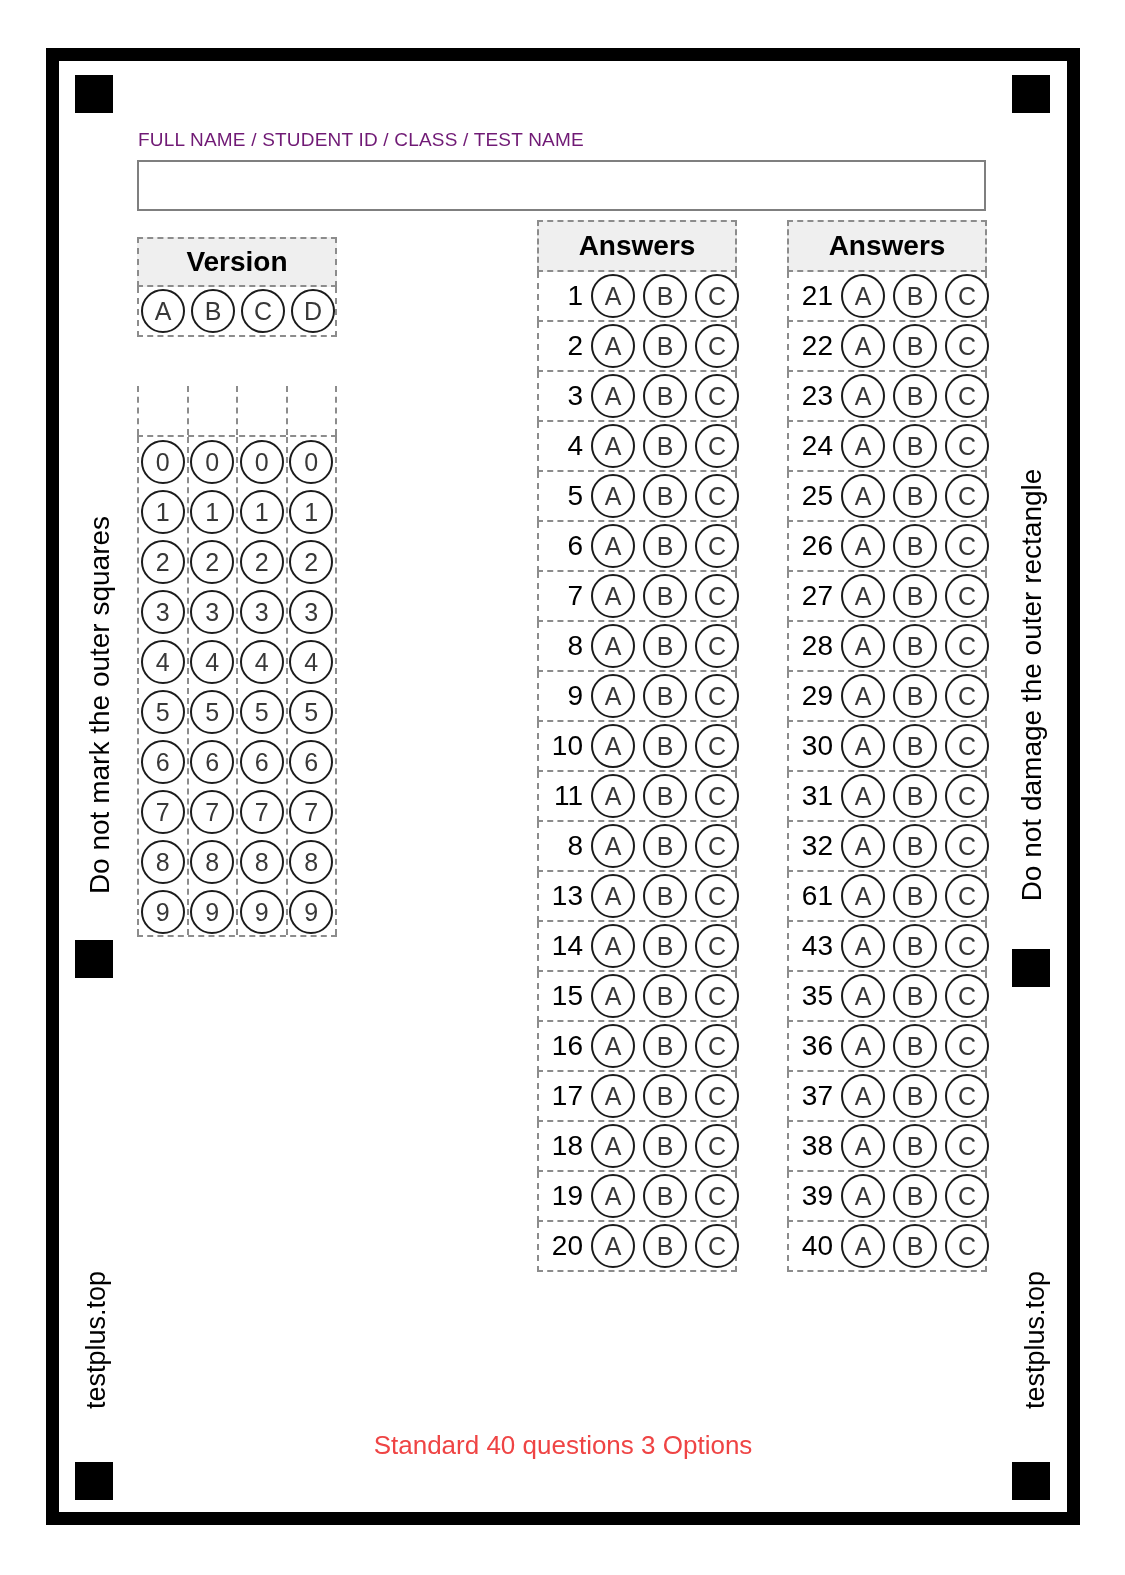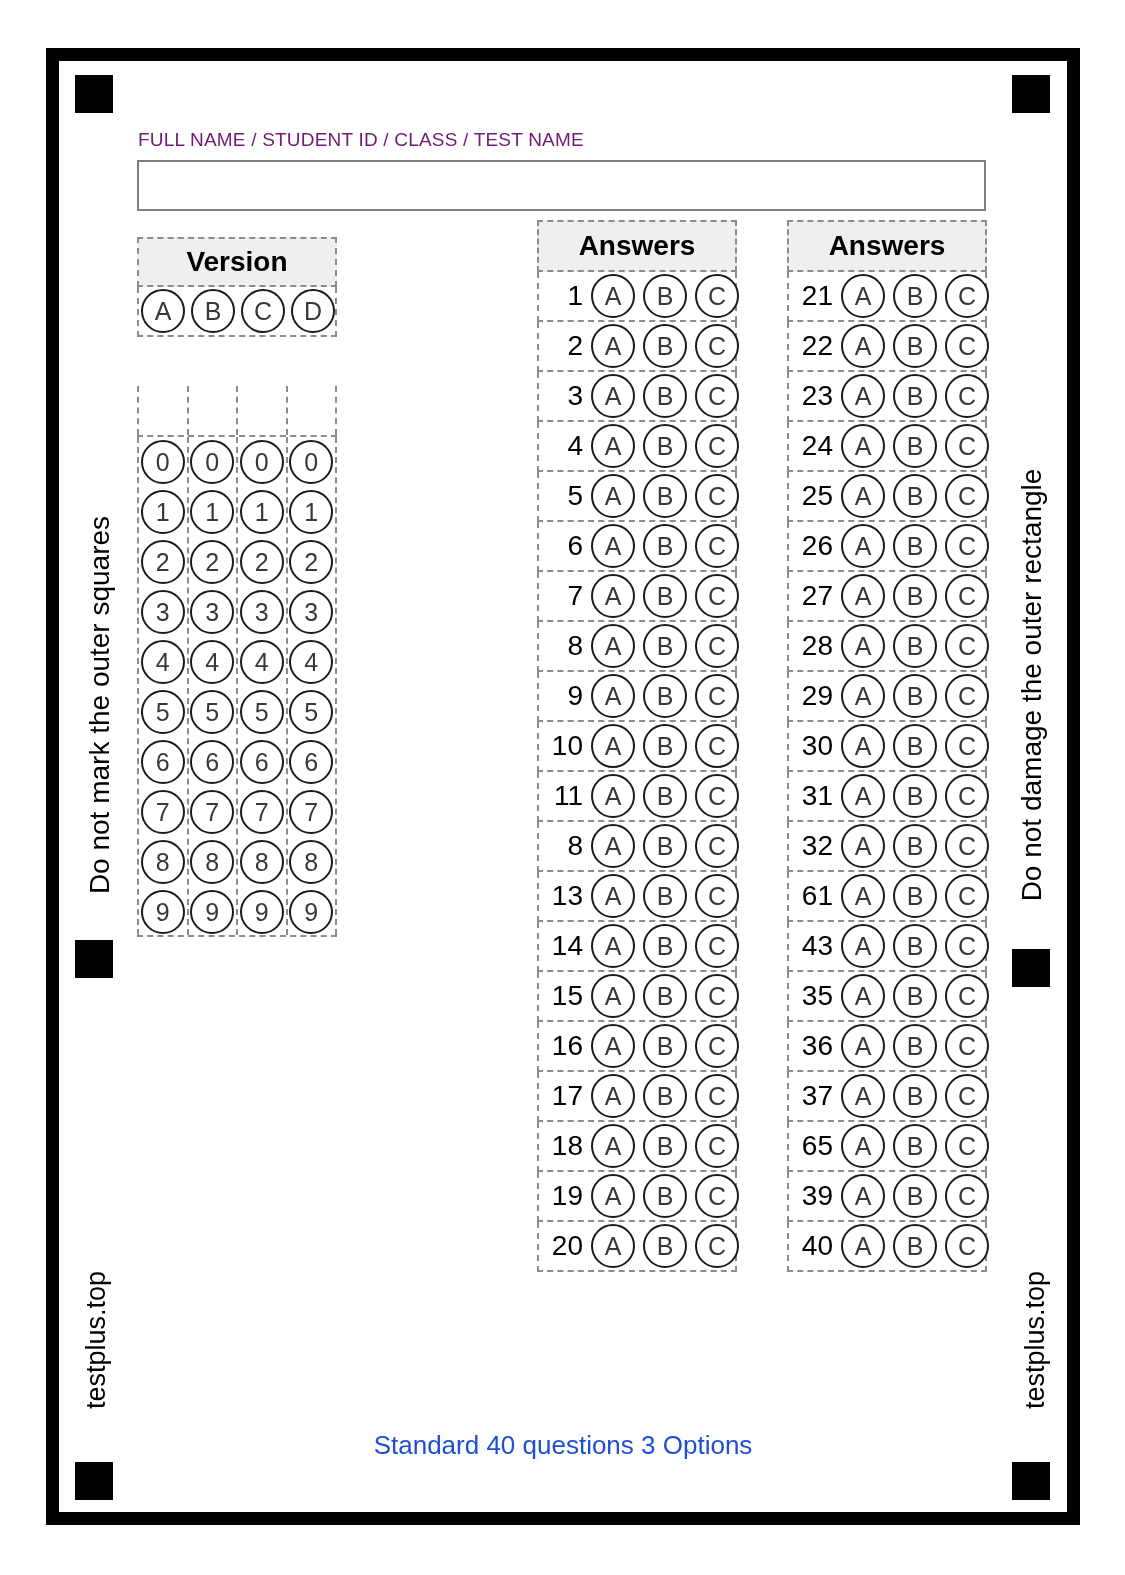--- a/index.html
+++ b/index.html
@@ -80,21 +80,21 @@
     position:absolute; white-space:nowrap; font-size:28px; color:#000;
     transform:translate(-50%,-50%) rotate(-90deg);
   }
   .vtext.left-note   { left:100px;  top:705px; }
   .vtext.right-note  { left:1032px; top:685px; }
   .vtext.wm-left     { left:96px;   top:1340px; font-size:27px; }
   .vtext.wm-right    { left:1035px; top:1340px; font-size:27px; }
 
   .footer-note {
     position:absolute; left:46px; top:1430px; width:1034px;
-    text-align:center; font-size:26px; color:#1d4ed8;
+    text-align:center; font-size:26px; color:#ef4444;
   }
 </style>
 </head>
 <body>
 
 <div class="page">
 
   <div class="outer-border"></div>
 
   <div class="sq tl"></div>
@@ -401,21 +401,21 @@
           <span class="bubble">B</span>
           <span class="bubble">C</span>
         </div>
         <div class="ans-row">
           <span class="qnum">37</span>
           <span class="bubble">A</span>
           <span class="bubble">B</span>
           <span class="bubble">C</span>
         </div>
         <div class="ans-row">
-          <span class="qnum">65</span>
+          <span class="qnum">38</span>
           <span class="bubble">A</span>
           <span class="bubble">B</span>
           <span class="bubble">C</span>
         </div>
         <div class="ans-row">
           <span class="qnum">39</span>
           <span class="bubble">A</span>
           <span class="bubble">B</span>
           <span class="bubble">C</span>
         </div>

